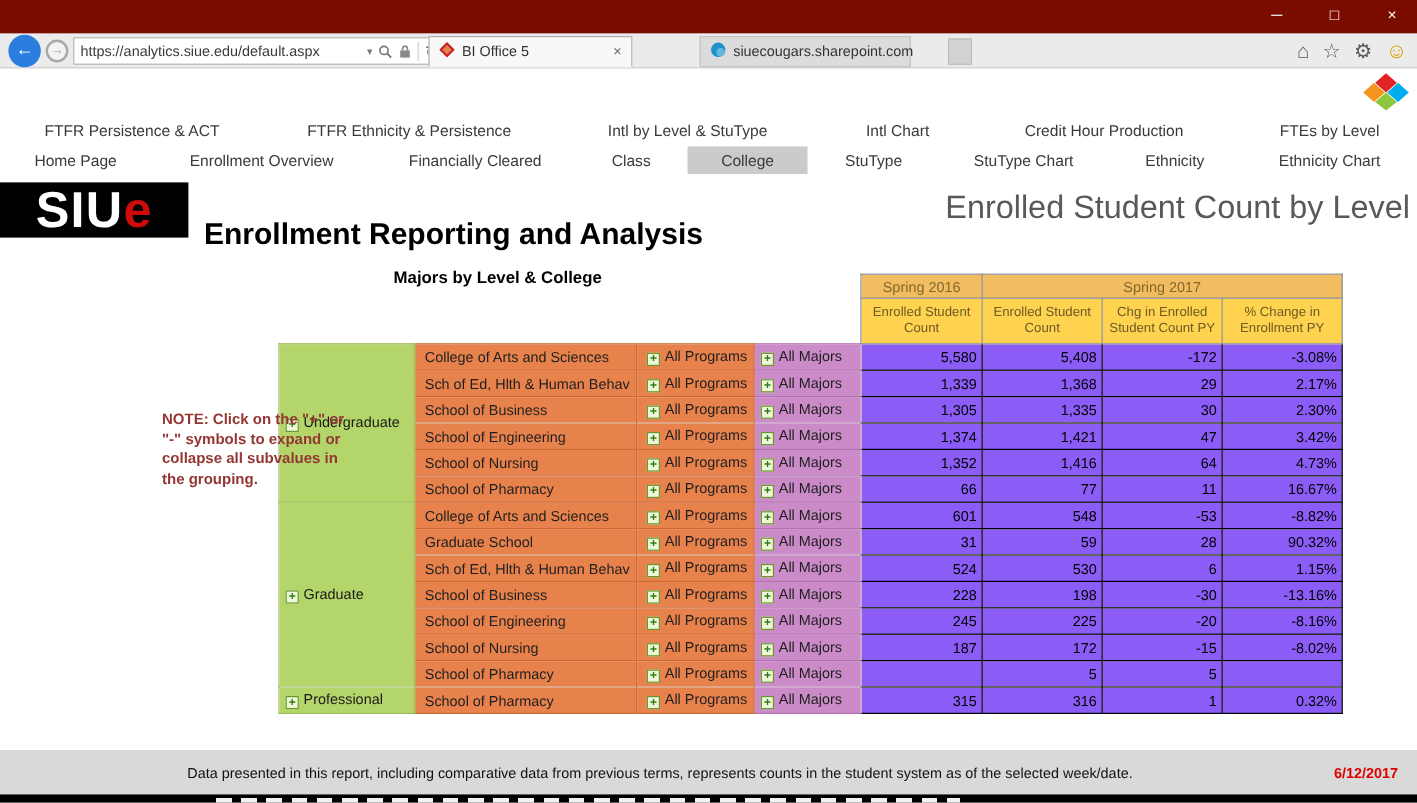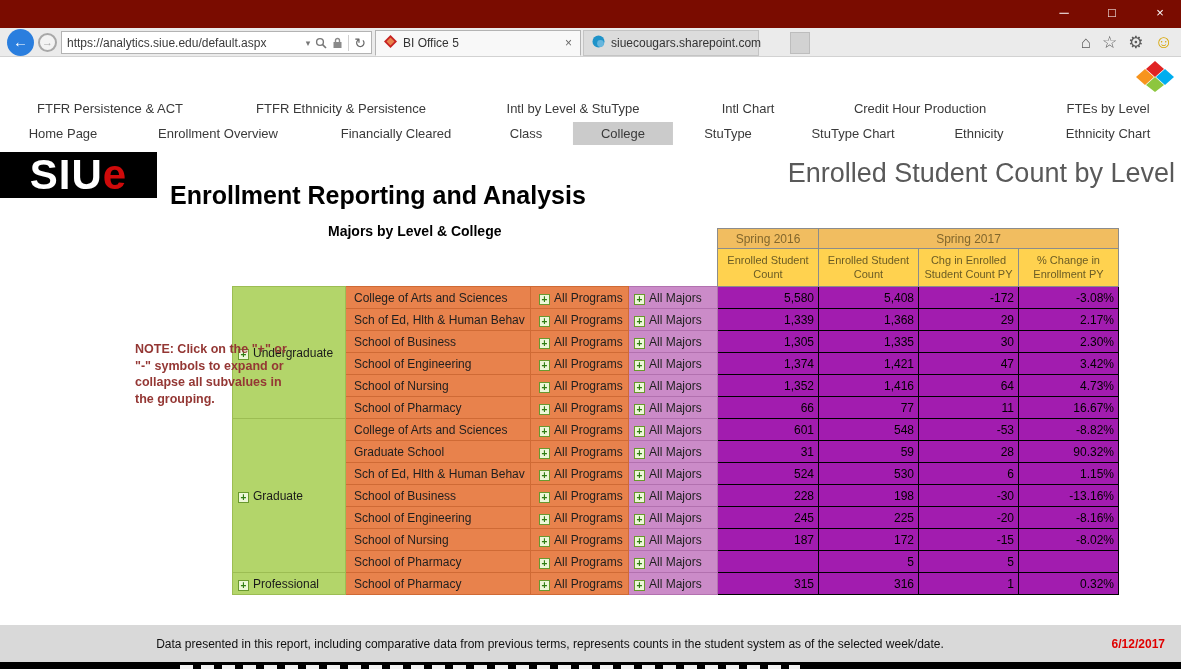--- a/index.html
+++ b/index.html
@@ -13,21 +13,21 @@
 
   .toolbar { position:absolute; left:0; top:28px; width:100%; height:29px; background:#ebebeb; border-bottom:1px solid #d2d2d2; }
   .back-btn { position:absolute; left:7px; top:1px; width:27px; height:27px; border-radius:50%; background:#2a7ede; color:#fff; font-size:15px; text-align:center; line-height:26px; }
   .fwd-btn { position:absolute; left:38px; top:5px; width:19px; height:19px; border-radius:50%; border:2px solid #a8a8a8; color:#a8a8a8; font-size:11px; text-align:center; line-height:15px; background:#f3f3f3; }
   .addressbar { position:absolute; left:61px; top:3px; width:311px; height:23px; background:#fff; border:1px solid #b3b3b3; display:flex; align-items:center; gap:5px; padding:0 5px; font-size:12px; }
   .url { flex:1; color:#3a3a3a; white-space:nowrap; overflow:hidden; }
   .abar-ic { color:#777; font-size:9px; flex:0 0 auto; display:flex; align-items:center; }
   .abar-sep { width:1px; height:16px; background:#d0d0d0; }
   .refresh { font-size:14px; color:#666; }
   .tab { position:absolute; top:2px; height:26px; display:flex; align-items:center; gap:6px; padding:0 8px; font-size:12px; color:#333; }
-  .tab.active { left:375px; width:206px; background:#f8f8f8; border:1px solid #b3b3b3; border-bottom:1px solid #f8f8f8; }
+  .tab.active { left:357px; width:170px; background:#f8f8f8; border:1px solid #b3b3b3; border-bottom:1px solid #f8f8f8; }
   .tab.inactive { left:583px; width:176px; background:#dcdcdc; border:1px solid #c4c4c4; }
   .tab-close { margin-left:auto; color:#666; font-size:12px; }
   .newtab { position:absolute; left:790px; top:4px; width:20px; height:22px; background:#d2d2d2; border:1px solid #bdbdbd; }
   .right-icons { position:absolute; right:8px; top:4px; display:flex; gap:11px; align-items:center; color:#5a5a5a; font-size:17px; }
   .smiley { color:#d7a500; font-size:18px; }
 
   
   .nav-row { position:absolute; left:0; width:100%; height:26px; }
   .nav-top { top:97px; }
   .nav-bottom { top:122px; }
@@ -57,21 +57,21 @@
   
   .pivot { position:absolute; left:232px; top:228px; border-collapse:collapse; table-layout:fixed; z-index:1; }
   .pivot th, .pivot td { overflow:hidden; }
   .pivot .blank { border:none; background:transparent; }
   .pivot th.grp { height:20px; background:#f1bd60; border:1px solid #8c8c8c; font-size:12px; font-weight:normal; color:#82672c; }
   .pivot th.measure { height:38px; background:#ffd24f; border:1px solid #8c8c8c; font-size:11px; font-weight:normal; color:#6b5c25; padding:2px; line-height:1.25; }
   .pivot tbody tr { height:22px; }
   .pivot td.level { background:#b3d56a; border:1px solid #9cbd53; font-size:12px; color:#1a1a1a; vertical-align:middle; padding-left:5px; white-space:nowrap; }
   .pivot td.college, .pivot td.programs { background:#e8824c; border:1px solid #cf6a35; font-size:12px; color:#1f1f1f; padding-left:8px; white-space:nowrap; }
   .pivot td.majors { background:#cb8bc8; border:1px solid #b271af; font-size:12px; color:#1f1f1f; padding-left:5px; white-space:nowrap; }
-  .pivot td.num { background:#a21caf; border:1px solid #000; font-size:12px; color:#000; text-align:right; padding-right:4px; }
+  .pivot td.num { background:#8b5cf6; border:1px solid #000; font-size:12px; color:#000; text-align:right; padding-right:4px; }
   .xbox { display:inline-block; width:11px; height:11px; line-height:9px; text-align:center; background:#edf7d8; border:1px solid #69992e; color:#2f7d12; font-size:10px; font-weight:bold; margin-right:4px; vertical-align:-1px; }
 
   
   .footer { position:absolute; left:0; top:625px; width:100%; height:37px; background:#d9d9d9; }
   .disclaimer { position:absolute; left:550px; top:12px; transform:translateX(-50%); font-size:12px; color:#111; white-space:nowrap; }
   .footer-date { position:absolute; right:16px; top:12px; font-size:12px; font-weight:bold; color:#e00000; }
   .bottombar { position:absolute; left:0; top:662px; width:100%; height:7px; background:#000; }
   .partial { position:absolute; left:180px; bottom:0; width:620px; height:4px; background:repeating-linear-gradient(90deg,#fff 0 13px,transparent 13px 21px); opacity:.95; }
 </style>
 </head>

